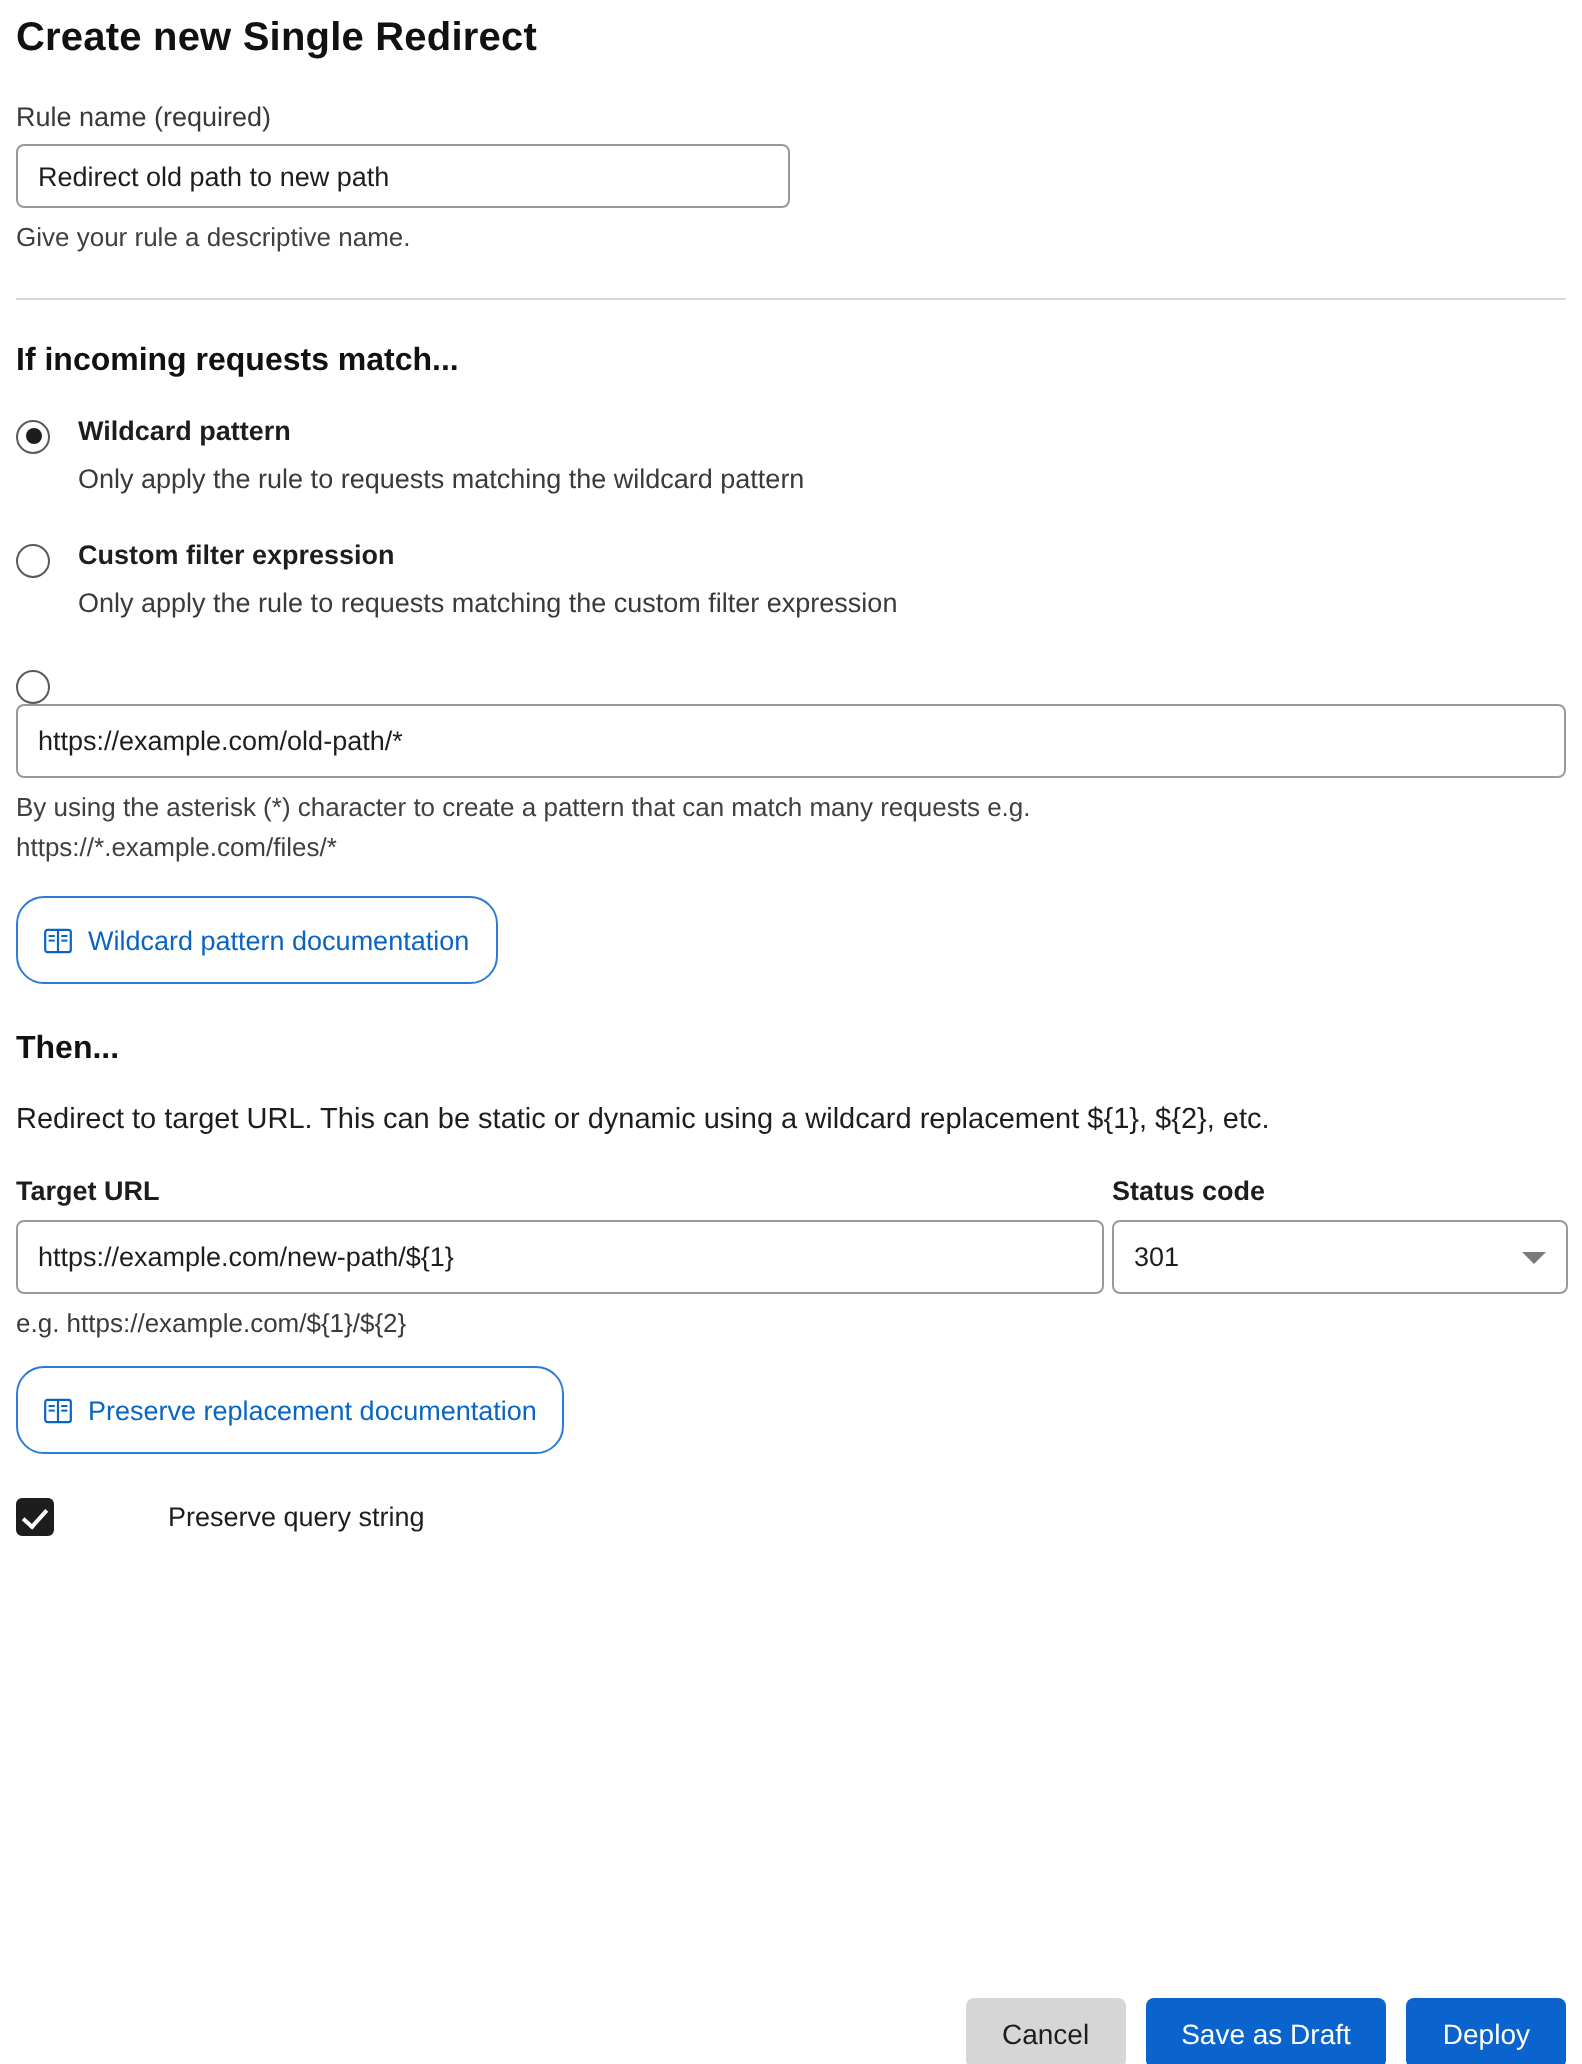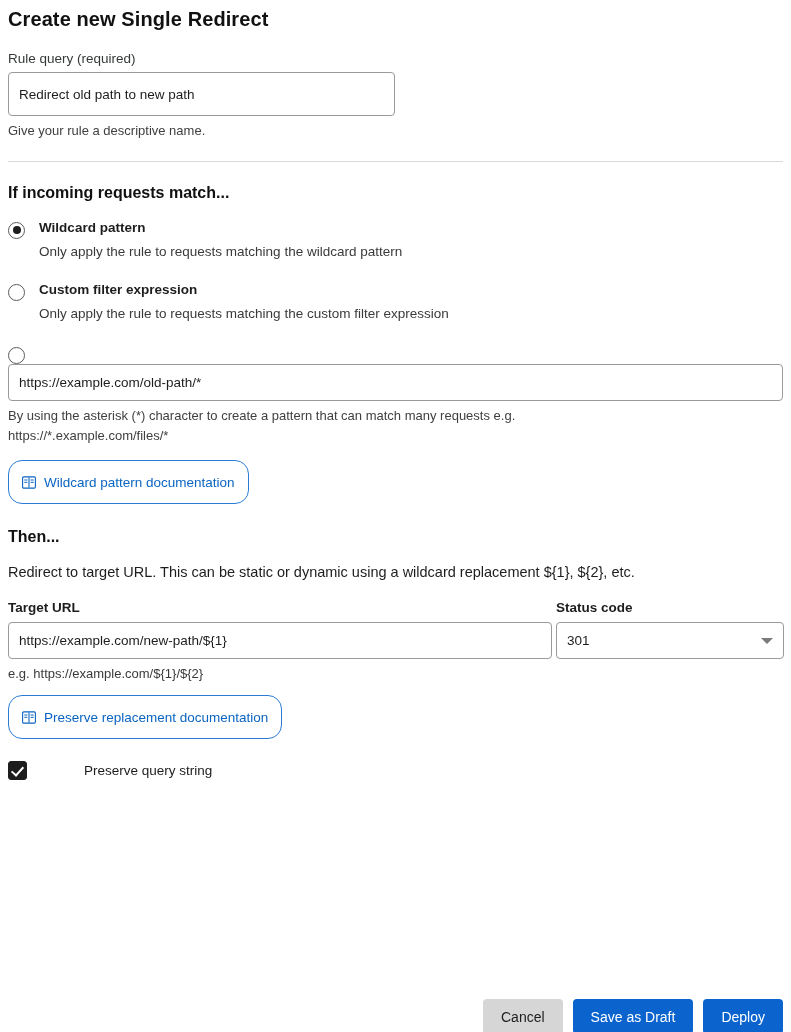--- a/index.html
+++ b/index.html
@@ -30,21 +30,21 @@
     letter-spacing: 0.1px;
   }
   .field-label {
     font-size: 13.5px;
     color: #36393a;
     margin-top: 20px;
     margin-bottom: 6px;
   }
   .text-input {
     box-sizing: border-box;
-    height: 44px;
+    height: 32px;
     border: 1px solid #9a9a9a;
     border-radius: 4px;
     background: #ffffff;
     font-family: "Liberation Sans", sans-serif;
     font-size: 13.5px;
     color: #1d1d1d;
     padding: 0 10px;
     outline: none;
   }
   .text-input::placeholder { color: #8a8a8a; }
@@ -247,21 +247,21 @@
     margin-top: 7px;
   }
 </style>
 </head>
 <body>
 
 <div class="page">
 
   <h1 class="title">Create new Single Redirect</h1>
 
-  <div class="field-label">Rule query (required)</div>
+  <div class="field-label">Rule name (required)</div>
   <input class="text-input" id="rule-name-input" type="text" value="Redirect old path to new path" style="">
   <div class="help-text">Give your rule a descriptive name.</div>
 
   <hr class="divider">
 
   <div class="section-heading">If incoming requests match...</div>
 
   <div class="radio-group">
 
     <div class="radio-row">

